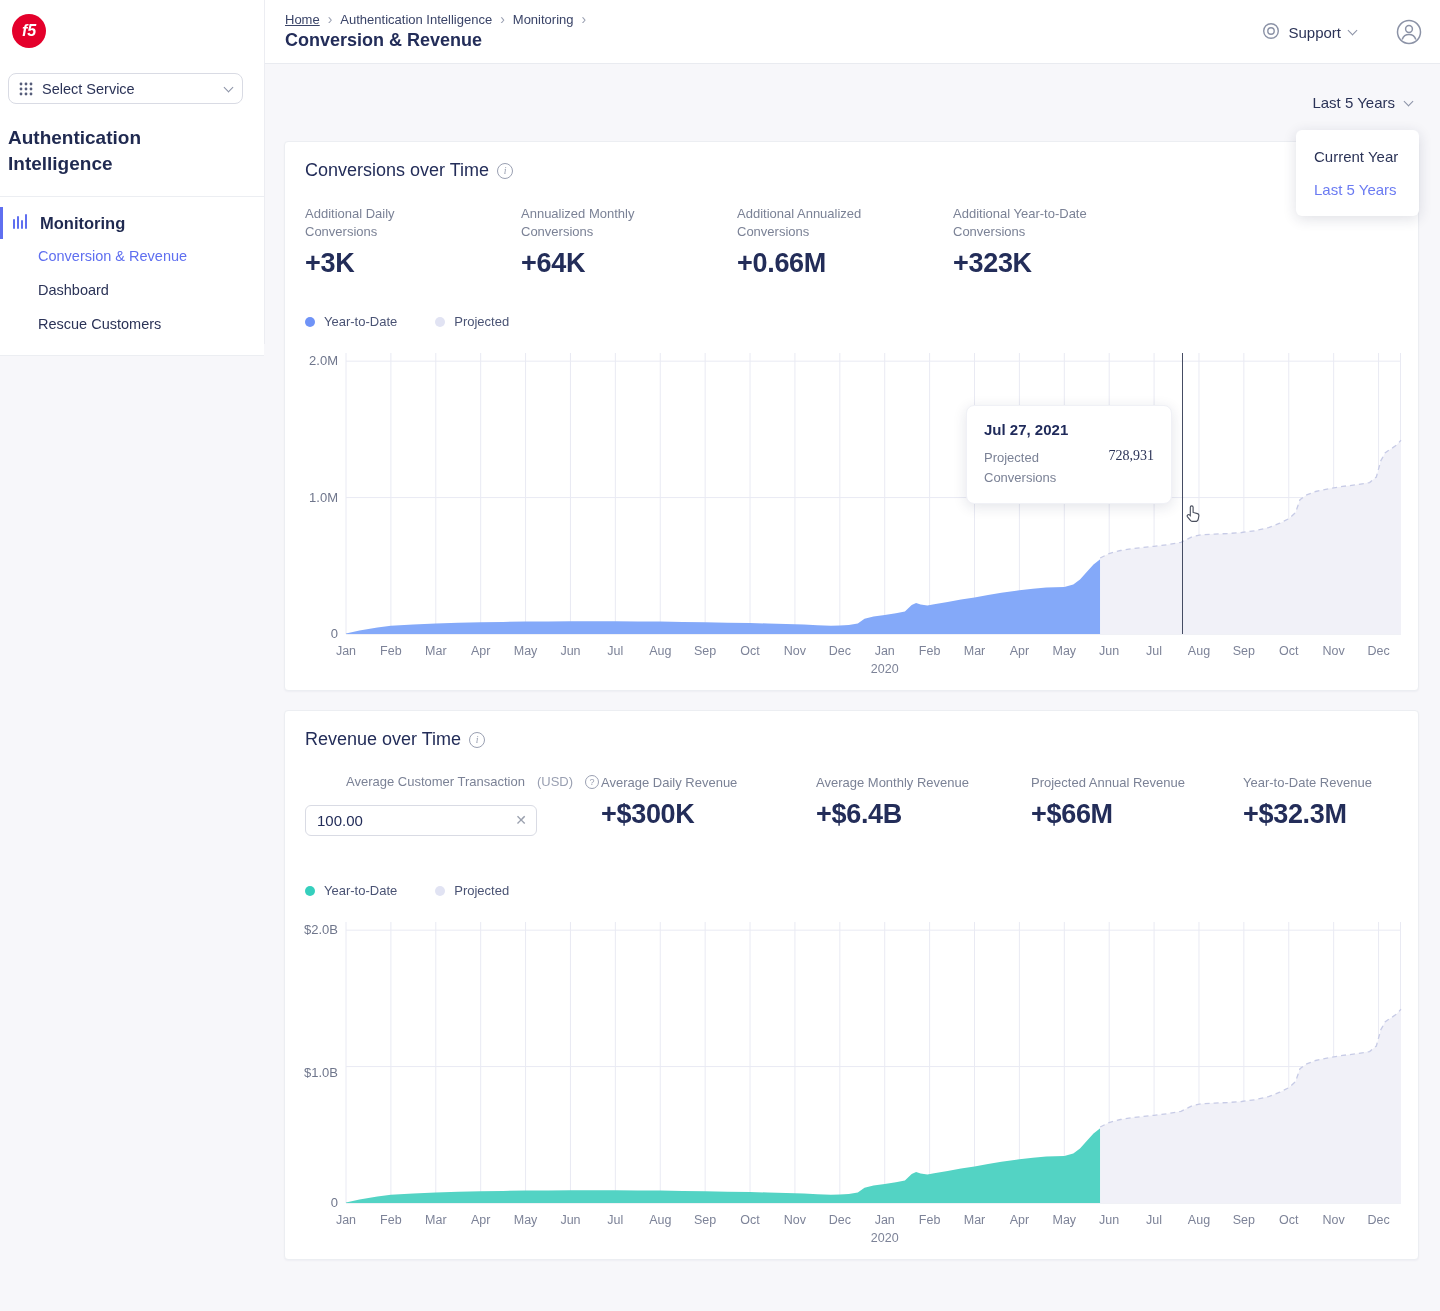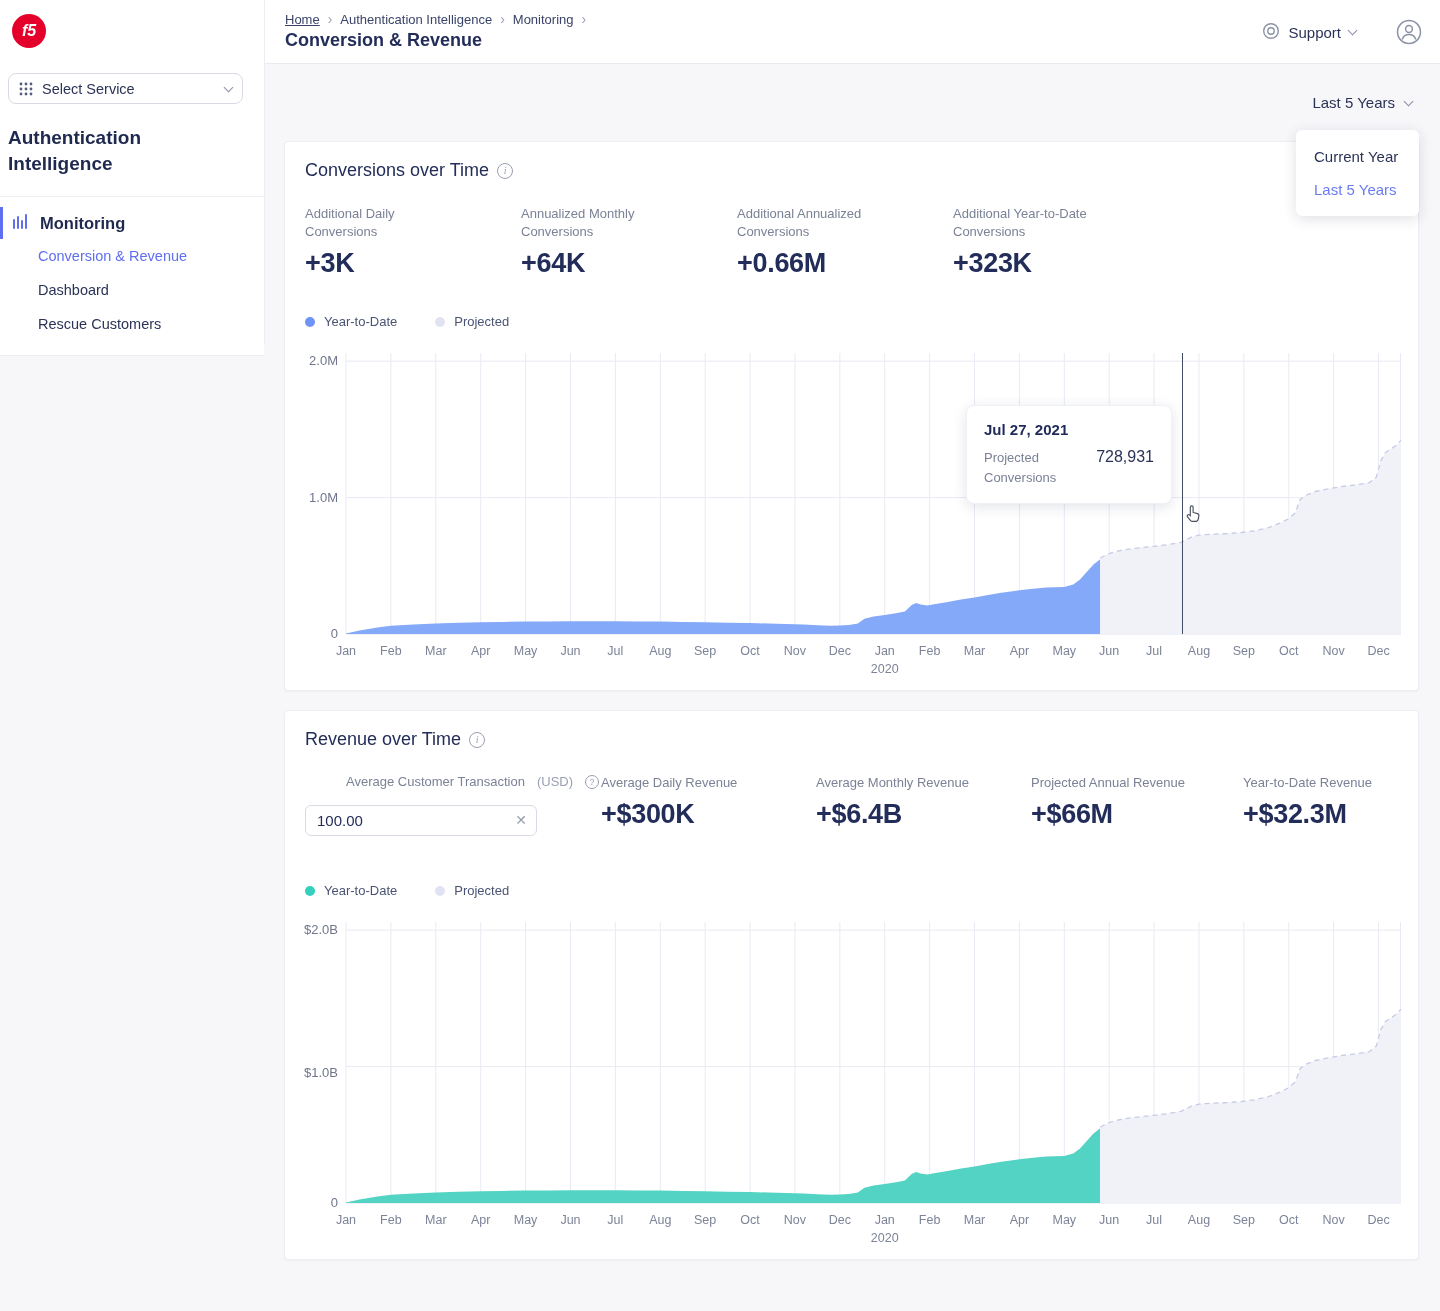--- a/index.html
+++ b/index.html
@@ -62,21 +62,21 @@
   .y-axis { position:absolute; left:0; top:0; width:53px; height:281px; }
   .ytick { position:absolute; right:0; width:53px; text-align:right; font-size:13px; color:#6f768c; }
   .chart-area { position:absolute; left:61px; top:0; width:1055px; height:281px; }
   .chart-area svg { overflow:visible; display:block; }
   .hover-line { position:absolute; left:836px; top:0; width:1px; height:281px; background:#454c63; z-index:3; }
   .cursor-glyph { position:absolute; left:839px; top:152px; z-index:6; }
   .tooltip { position:absolute; left:681px; top:263px; width:206px; background:#fff; border:1px solid #f0f1f6; border-radius:8px; box-shadow:0 3px 14px rgba(25,32,70,.12); padding:15px 17px; z-index:5; }
   .tooltip .tt-title { font-size:15px; font-weight:bold; color:#1f2a5a; margin-bottom:10px; }
   .tooltip .tt-row { display:flex; align-items:flex-start; }
   .tooltip .tt-label { font-size:13px; color:#7b8296; width:100px; line-height:20px; }
-  .tooltip .tt-value { font-size:16px; color:#2b3357; margin-left:auto; }
+  .tooltip .tt-value { font-size:14px; color:#2b3357; margin-left:auto;font-family:Liberation Serif, serif; }
 
   
   .acr-control { position:absolute; left:20px; top:63px; }
   .acr-label { font-size:13px; color:#7b8296; display:flex; align-items:center; gap:12px;margin-left:41px; }
   .acr-label .unit { color:#9aa0b2; }
   .help-icon { width:14px; height:14px; border:1.2px solid #9aa0b2; border-radius:50%; color:#9aa0b2; font-size:9px; display:flex; align-items:center; justify-content:center; cursor:pointer; }
   .input-wrap { position:relative; margin-top:16px; width:232px; }
   .input-wrap input { width:232px; height:31px; border:1px solid #d9dbe4; border-radius:6px; padding:0 30px 0 11px; font-size:15px; color:#232d59; font-family:inherit; outline:none; }
   .clear-x { position:absolute; right:10px; top:7px; color:#9aa0ae; font-size:14px; cursor:pointer; }
 </style>

